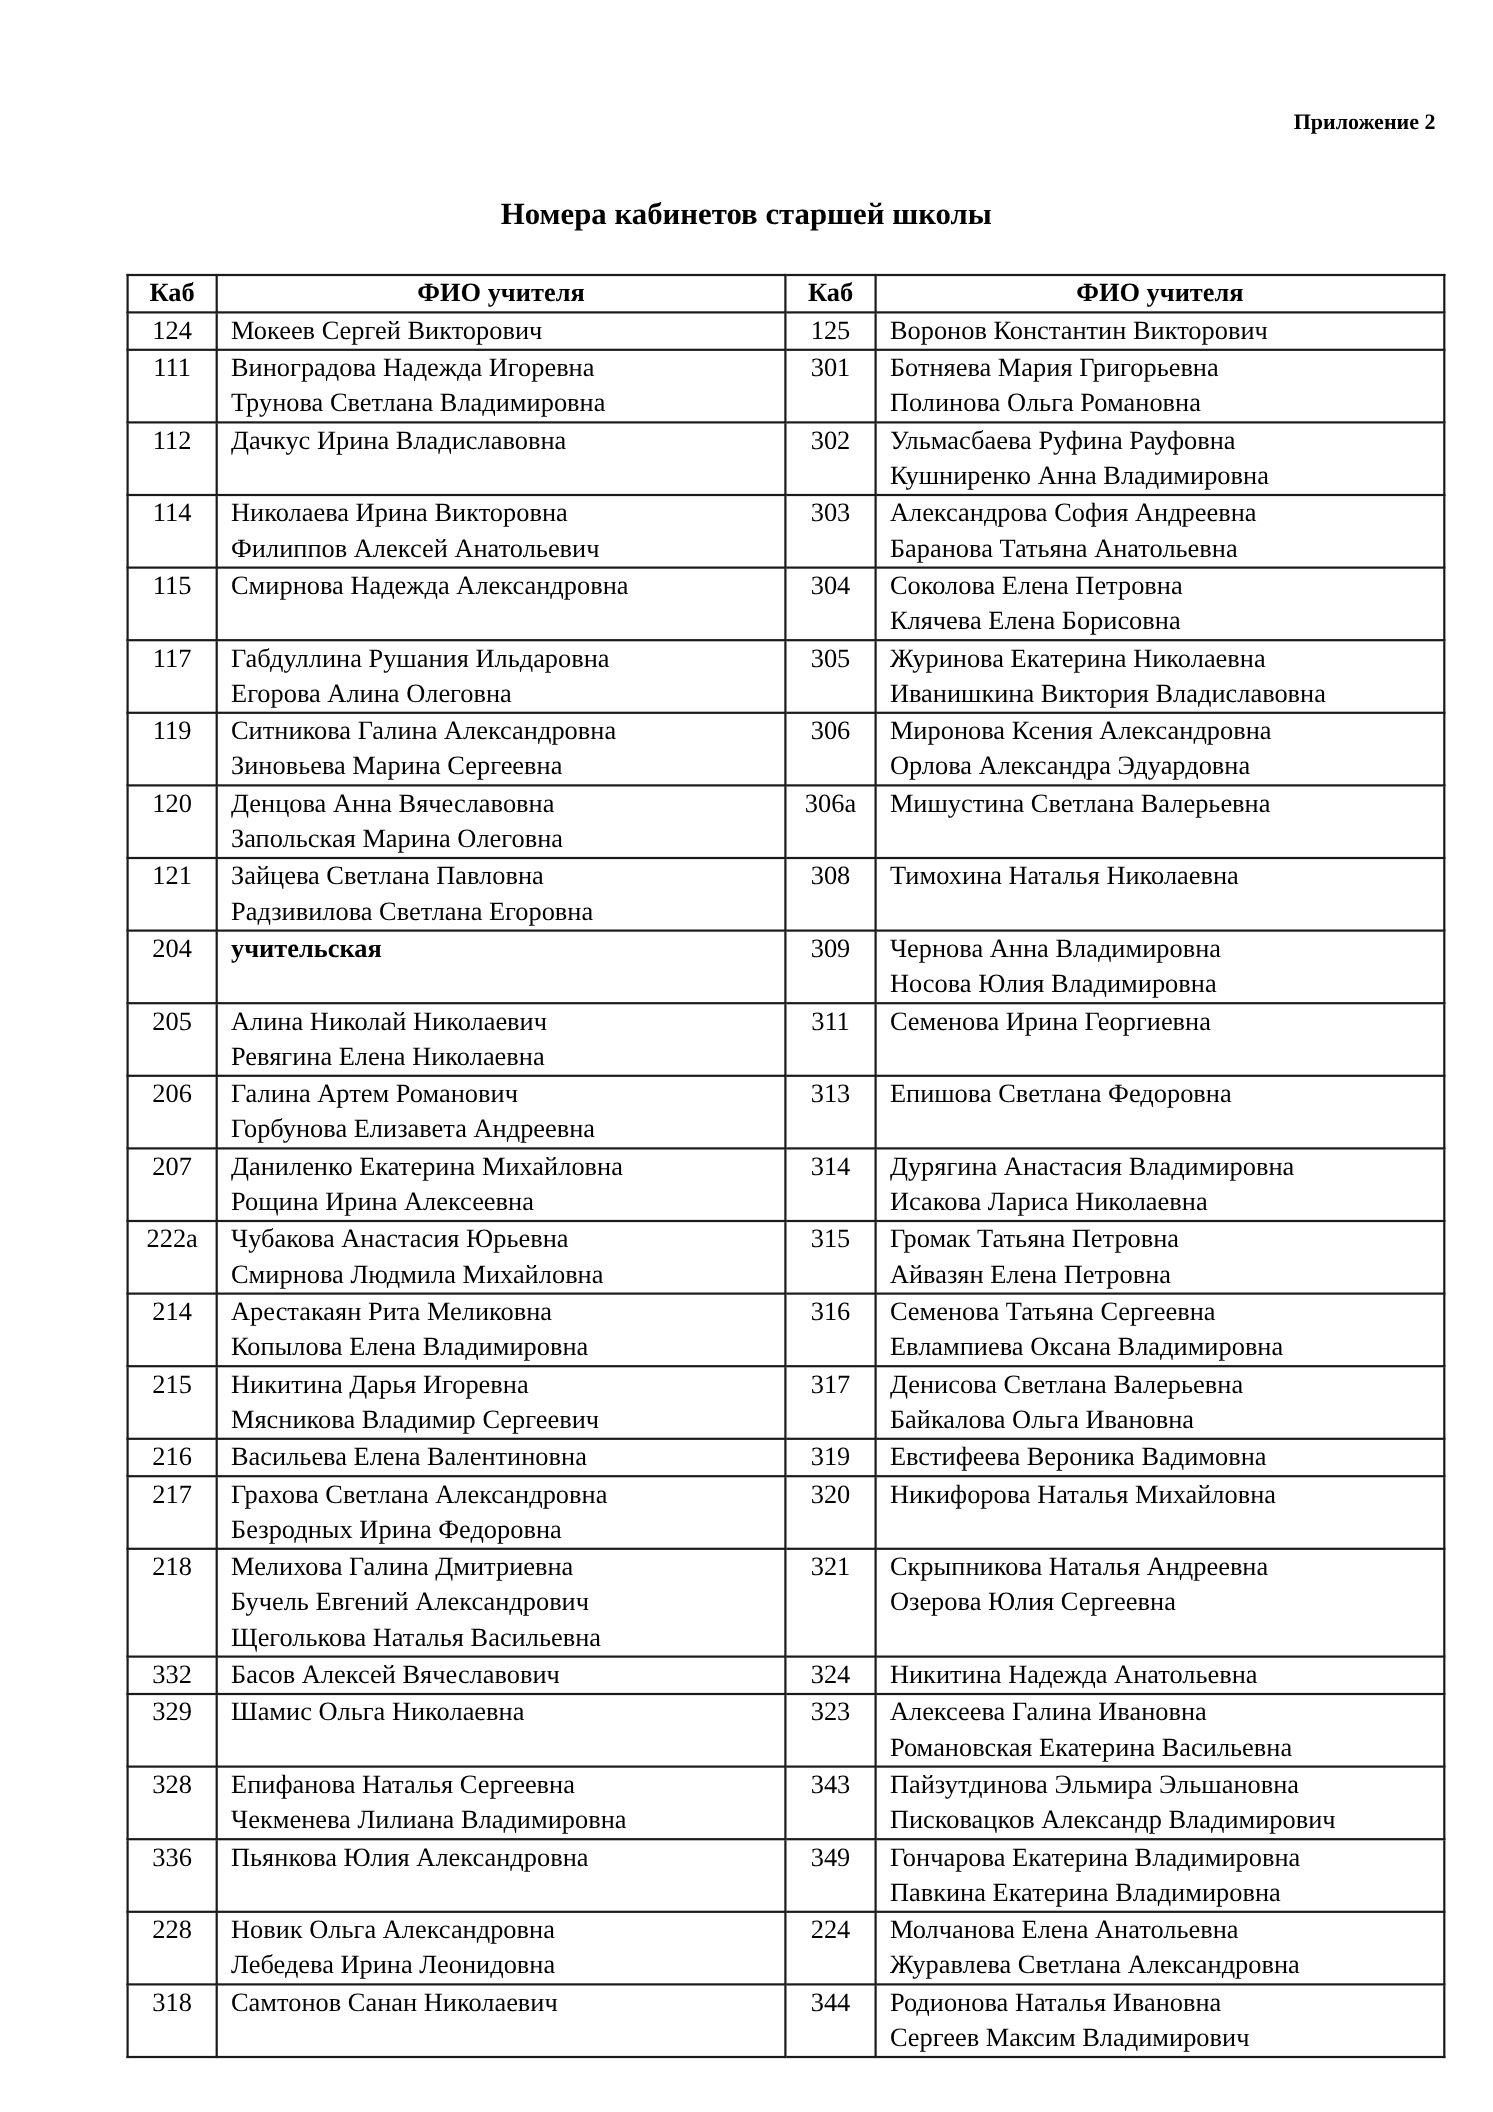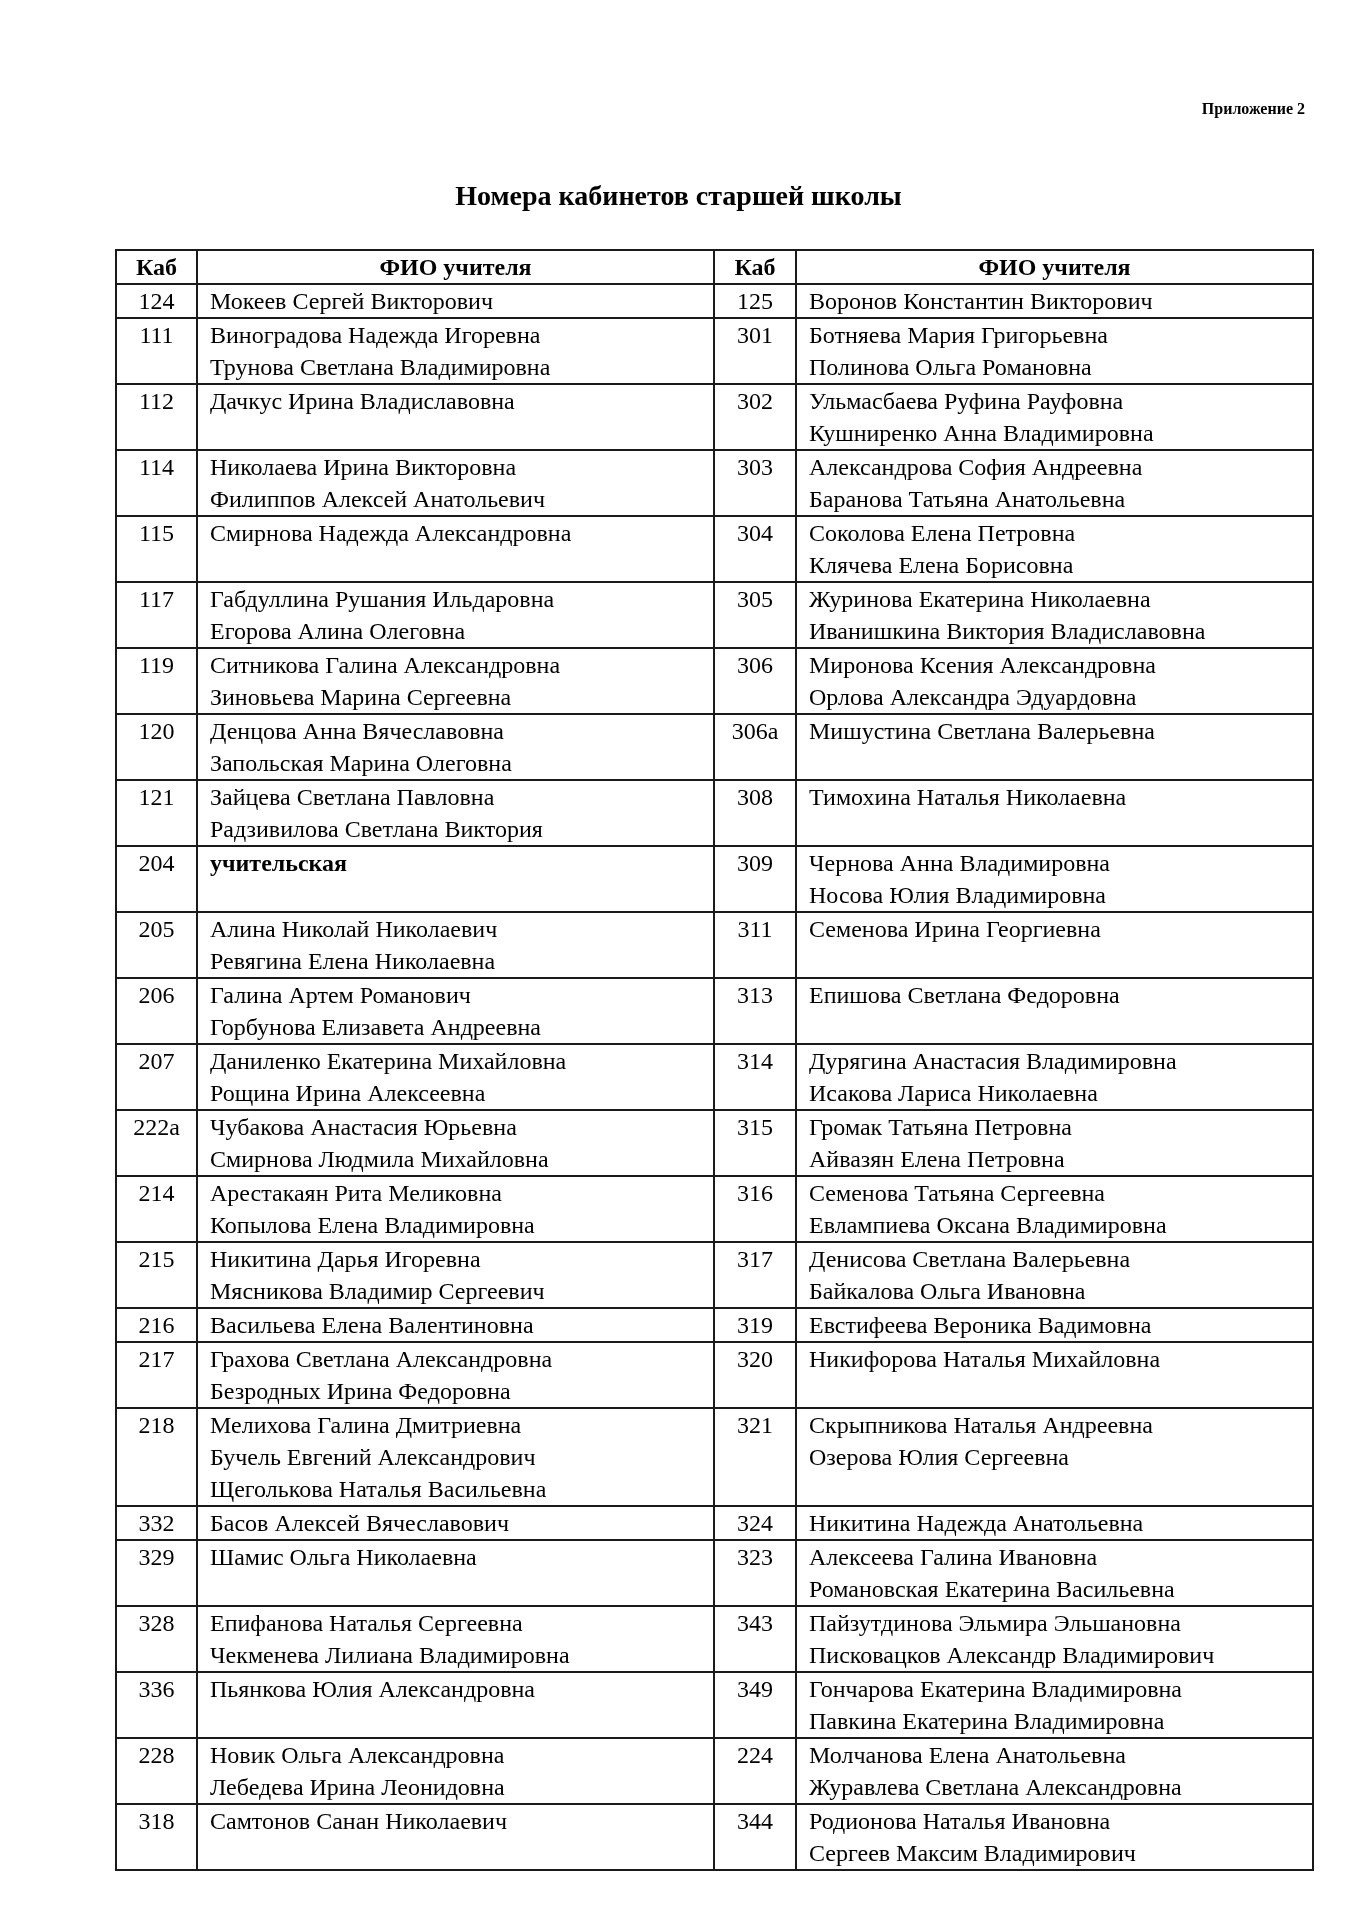--- a/index.html
+++ b/index.html
@@ -2,21 +2,21 @@
 <html><head>
   <meta charset="utf-8">
   <style>
     html, body { margin: 0; padding: 0; background: #ffffff; }
     body {
       width: 1357px; height: 1920px; position: relative; overflow: hidden;
       font-family: "Liberation Serif", "DejaVu Serif", serif; color: #000;
     }
     .appendix {
       position: absolute; right: 52px; top: 100px;
-      font-size: 16px; font-weight: bold;
+      font-size: 20px; font-weight: bold;
     }
     .title {
       position: absolute; left: 0; width: 1357px; top: 180px; text-align: center;
       font-size: 28px; font-weight: bold;
     }
     table.rooms {
       position: absolute; left: 115px; top: 249px; width: 1197px;
       border-collapse: collapse; table-layout: fixed;
       font-size: 24px; line-height: 32px; padding-left: 34px;
     }
@@ -145,21 +145,21 @@
         </td>
         <td class="num">306а</td>
         <td>
           <span class="name-line">Мишустина Светлана Валерьевна</span>
         </td>
       </tr>
       <tr class="r2">
         <td class="num">121</td>
         <td>
           <span class="name-line">Зайцева Светлана Павловна</span>
-          <span class="name-line">Радзивилова Светлана Виктория</span>
+          <span class="name-line">Радзивилова Светлана Егоровна</span>
         </td>
         <td class="num">308</td>
         <td>
           <span class="name-line">Тимохина Наталья Николаевна</span>
         </td>
       </tr>
       <tr class="r2">
         <td class="num">204</td>
         <td class="bold">
           <span class="name-line">учительская</span>

